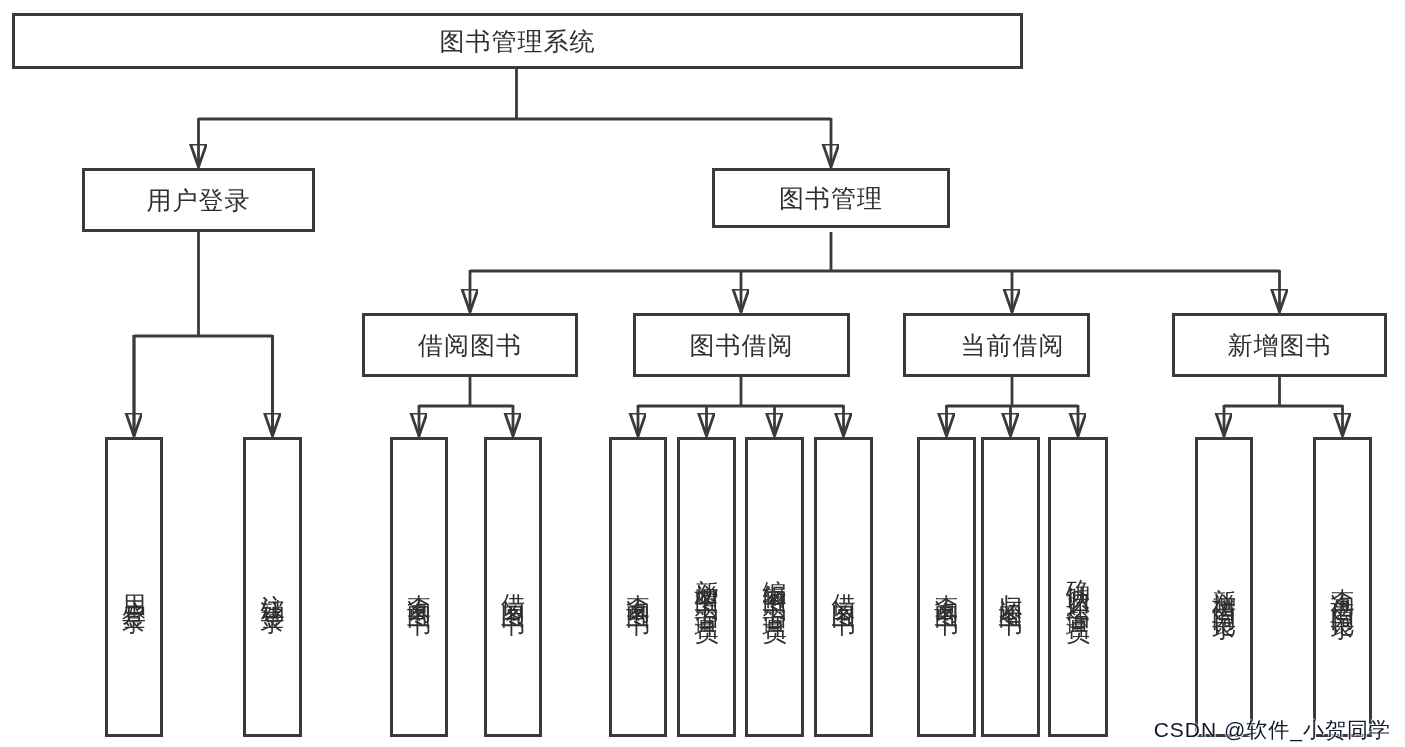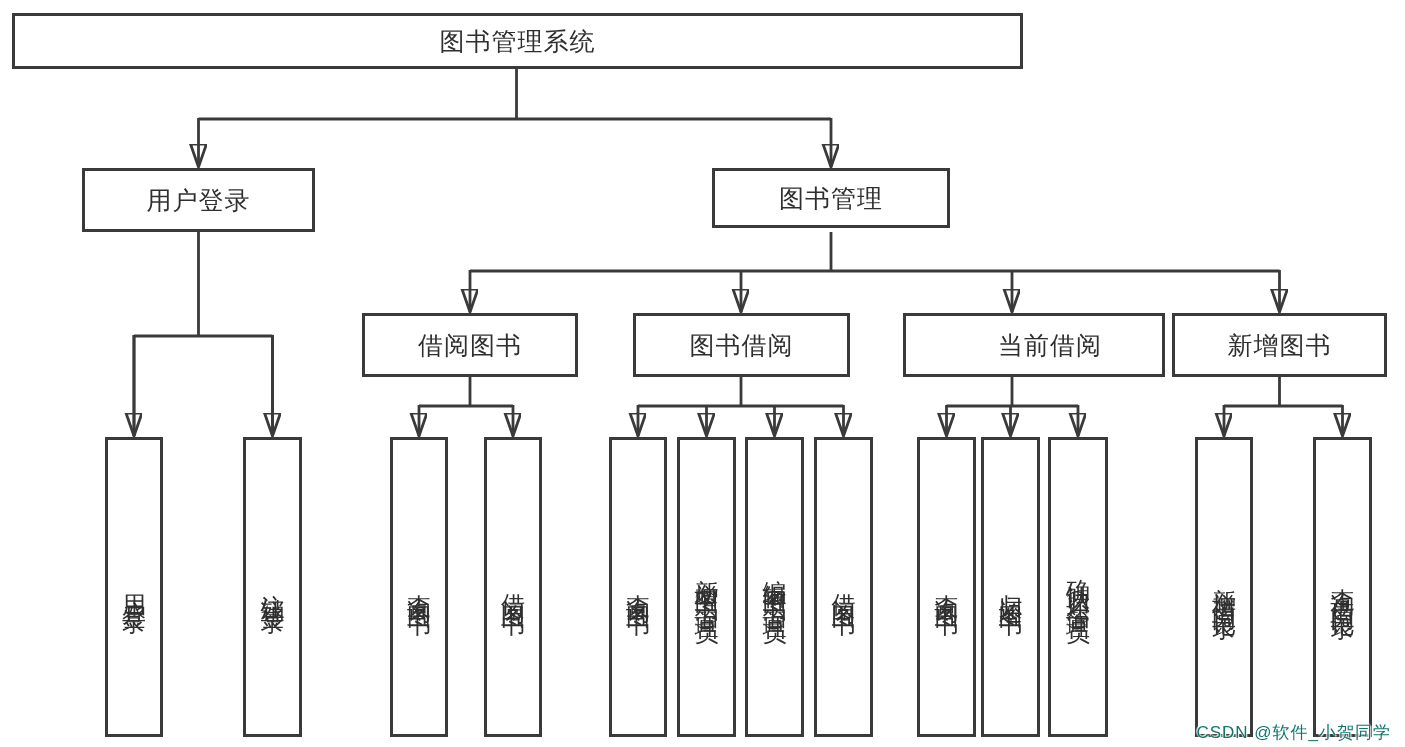--- a/index.html
+++ b/index.html
@@ -53,22 +53,22 @@
     font-size: 24px;
     letter-spacing: 6px;
     line-height: 1;
     white-space: nowrap;
   }
   #watermark {
     position: absolute;
     right: 14px;
     bottom: 3px;
     z-index: 3;
-    font-size: 17px;
-    color: #0f766e;
+    font-size: 21px;
+    color: #0f172a;
     letter-spacing: 1px;
     text-shadow: 0 0 2px #ffffff, 1px 1px 1px #ffffff, -1px -1px 1px #ffffff;
     white-space: nowrap;
   }
 </style>
 </head>
 <body>
 
 <div id="canvas">
 
@@ -124,21 +124,21 @@
   <div class="node hnode" style="left:712px; top:168px; width:238px; height:60px;">
     <span>图书管理</span>
   </div>
 
   <div class="node hnode" style="left:362px; top:313px; width:216px; height:64px;">
     <span>借阅图书</span>
   </div>
   <div class="node hnode" style="left:633px; top:313px; width:217px; height:64px;align-items:center;">
     <span>图书借阅</span>
   </div>
-  <div class="node hnode" style="left:903px; top:313px; width:262px; height:64px;padding-left:32px;">
+  <div class="node hnode" style="left:903px; top:313px; width:187px; height:64px;padding-left:32px;">
     <span>当前借阅</span>
   </div>
   <div class="node hnode" style="left:1172px; top:313px; width:215px; height:64px;">
     <span>新增图书</span>
   </div>
 
   <div class="node leaf" style="left:105px; width:58px;">
     <span class="vtext">用户登录</span>
   </div>
   <div class="node leaf" style="left:243px; width:59px;">

